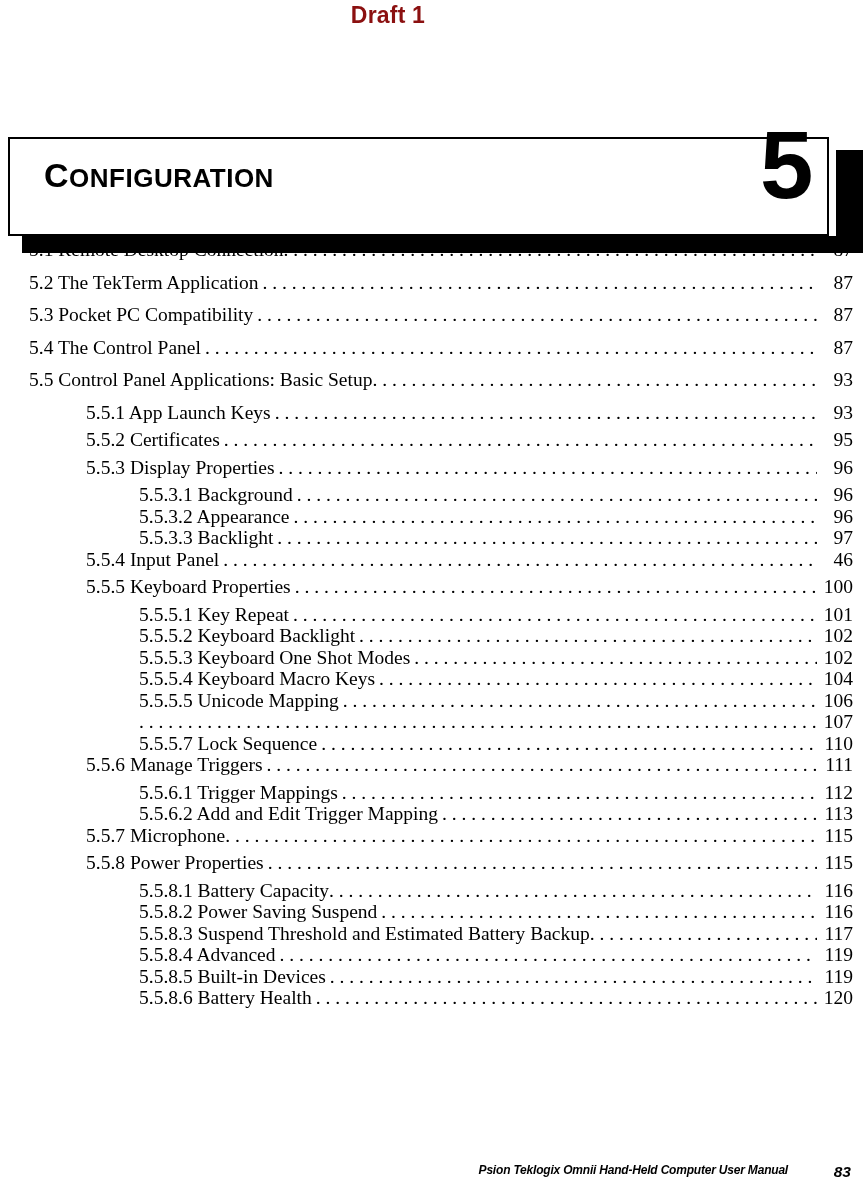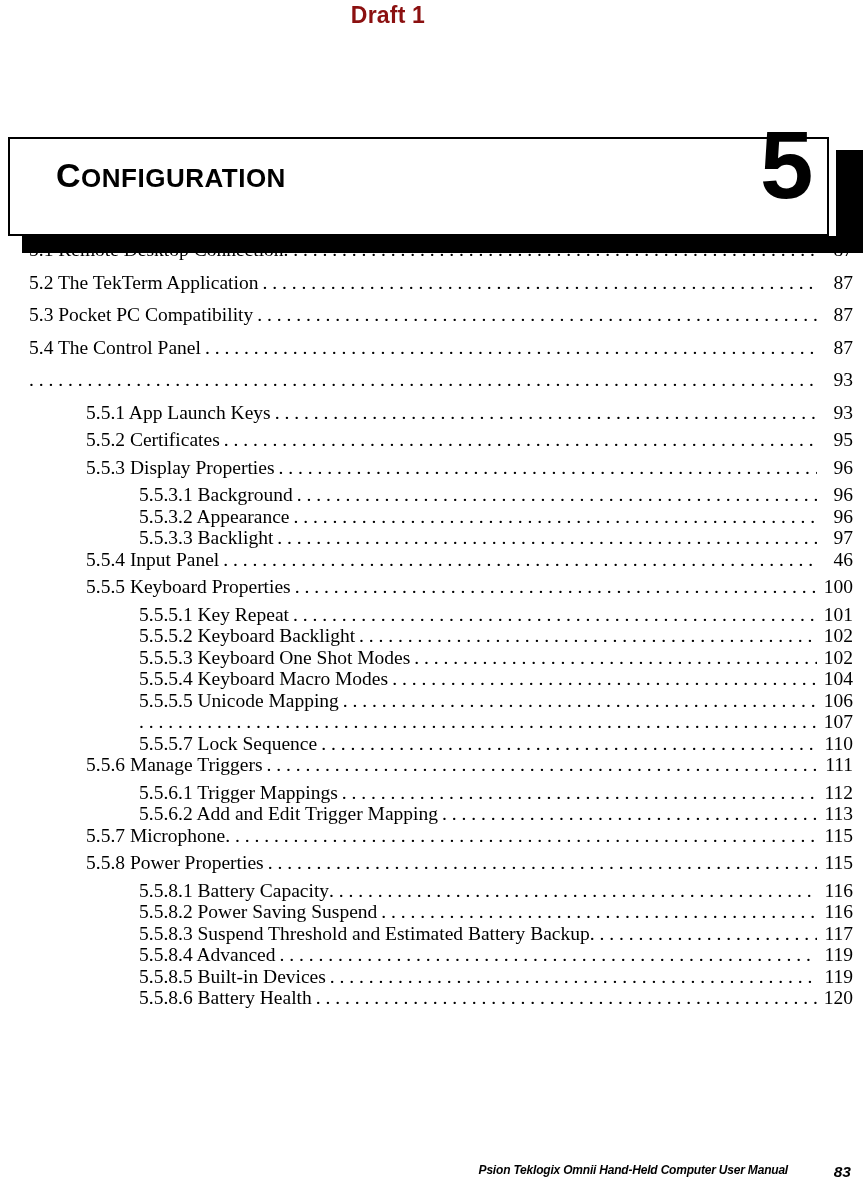--- a/index.html
+++ b/index.html
@@ -61,21 +61,21 @@
     left: 8px;
     top: 77px;
     width: 821px;
     height: 99px;
     border: 2px solid #000000;
     background: #ffffff;
     box-sizing: border-box;
   }
   .chapter-title {
     position: absolute;
-    left: 56px;
+    left: 44px;
     top: 98px;
     font-family: "Liberation Sans", sans-serif;
     font-weight: 700;
     font-size: 34px;
     line-height: 1;
     letter-spacing: 0.5px;
     white-space: nowrap;
   }
   .chapter-title .cap {
     font-size: 34px;
@@ -206,20 +206,21 @@
       <span class="toc-label">5.3 Pocket PC Compatibility</span>
       <span class="toc-dots"></span>
       <span class="toc-page">87</span>
     </div>
     <div class="toc-row lvl1">
       <span class="toc-label">5.4 The Control Panel</span>
       <span class="toc-dots"></span>
       <span class="toc-page">87</span>
     </div>
     <div class="toc-row lvl1">
+      <span class="toc-label tight">5.5 Control Panel Applications: Basic Setup</span>
       <span class="toc-dots"></span>
       <span class="toc-page">93</span>
     </div>
     <div class="toc-row lvl2">
       <span class="toc-label">5.5.1 App Launch Keys</span>
       <span class="toc-dots"></span>
       <span class="toc-page">93</span>
     </div>
     <div class="toc-row lvl2">
       <span class="toc-label">5.5.2 Certificates</span>
@@ -265,21 +266,21 @@
       <span class="toc-label">5.5.5.2 Keyboard Backlight</span>
       <span class="toc-dots"></span>
       <span class="toc-page">102</span>
     </div>
     <div class="toc-row lvl3">
       <span class="toc-label">5.5.5.3 Keyboard One Shot Modes</span>
       <span class="toc-dots"></span>
       <span class="toc-page">102</span>
     </div>
     <div class="toc-row lvl3">
-      <span class="toc-label">5.5.5.4 Keyboard Macro Modes</span>
+      <span class="toc-label">5.5.5.4 Keyboard Macro Keys</span>
       <span class="toc-dots"></span>
       <span class="toc-page">104</span>
     </div>
     <div class="toc-row lvl3">
       <span class="toc-label">5.5.5.5 Unicode Mapping</span>
       <span class="toc-dots"></span>
       <span class="toc-page">106</span>
     </div>
     <div class="toc-row lvl3">
       <span class="toc-dots"></span>

